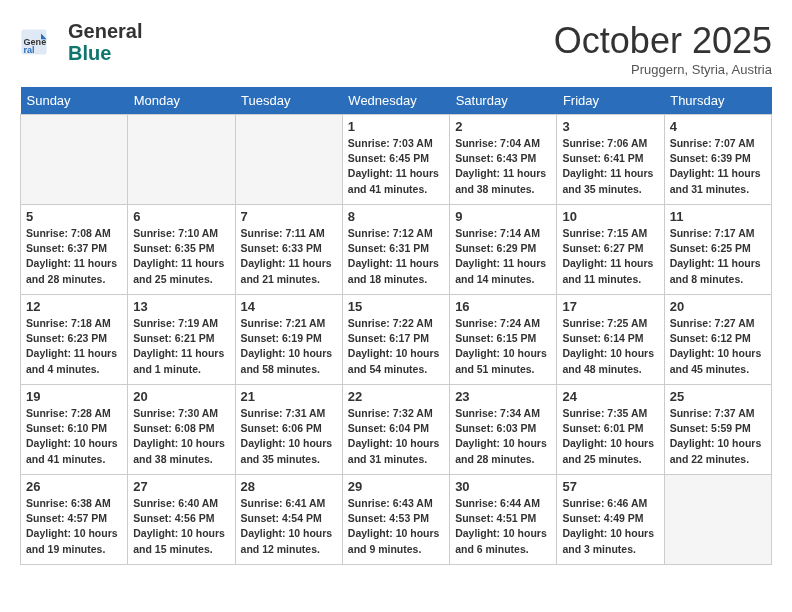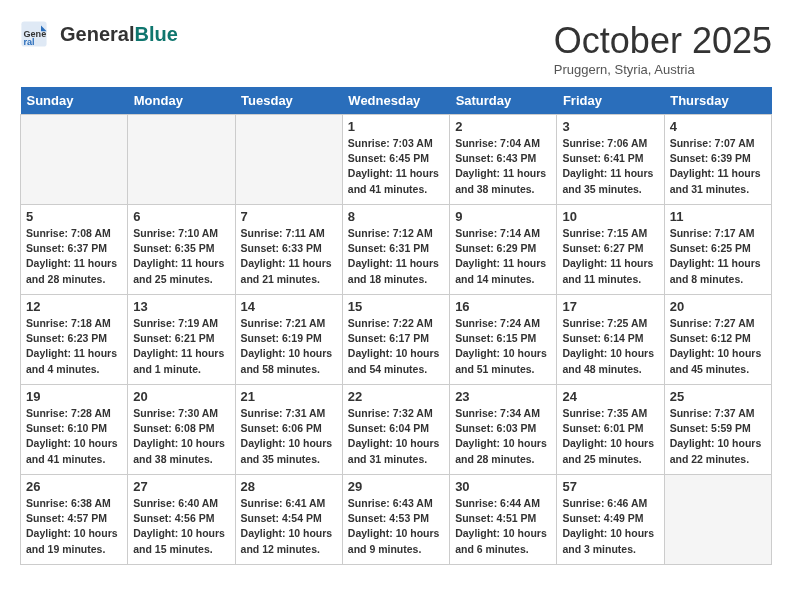--- a/index.html
+++ b/index.html
@@ -12,33 +12,33 @@
     }
     .header {
       display: flex;
       justify-content: space-between;
       align-items: flex-start;
       margin-bottom: 10px;
     }
     .logo {
       display: flex;
       align-items: center;
-      gap: 12px;
+      gap: 20px;
     }
     .logo-text {
       display: flex;
+      flex-direction: column;
       line-height: 1.1;
-      text-align: center;
     }
     .logo-icon {
       width: 28px;
       height: 28px;
     }
     .title-block {
-      text-align: left;
+      text-align: right;
     }
     .month-title {
       font-size: 36px;
       font-weight: 300;
       color: #333;
     }
     .location {
       font-size: 13px;
       color: #555;
     }
@@ -46,21 +46,21 @@
       width: 100%;
       border-collapse: collapse;
       table-layout: fixed;
     }
     th {
       background-color: #2a6ebb;
       color: #fff;
       text-align: left;
       padding: 6px 6px;
       font-size: 13px;
-      font-weight: bold;
+      font-weight: normal;
     }
     td {
       border: 1px solid #ccc;
       vertical-align: top;
       padding: 4px 5px;
       height: 90px;
       font-size: 11px;
       color: #333;
       background: #fff;
     }

